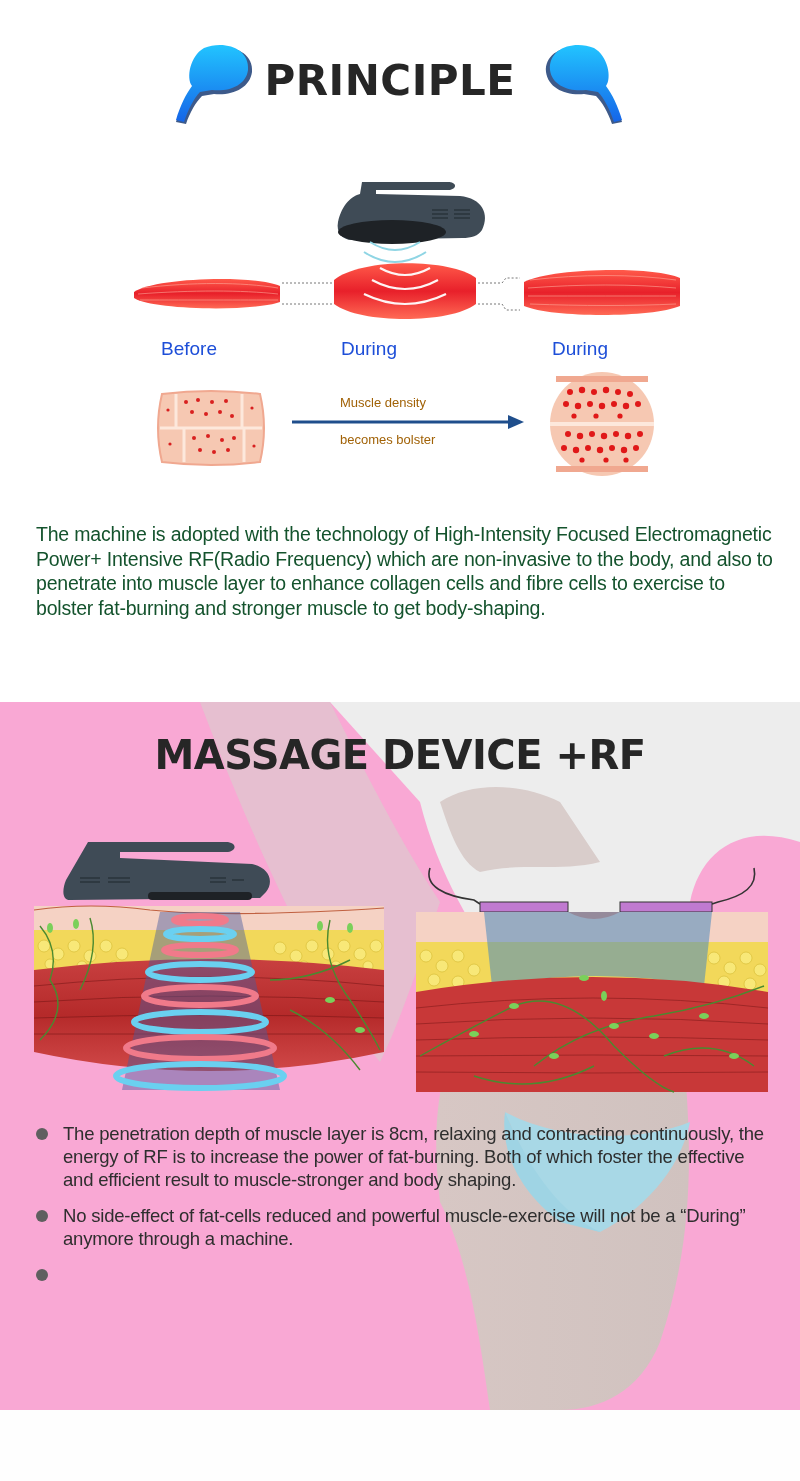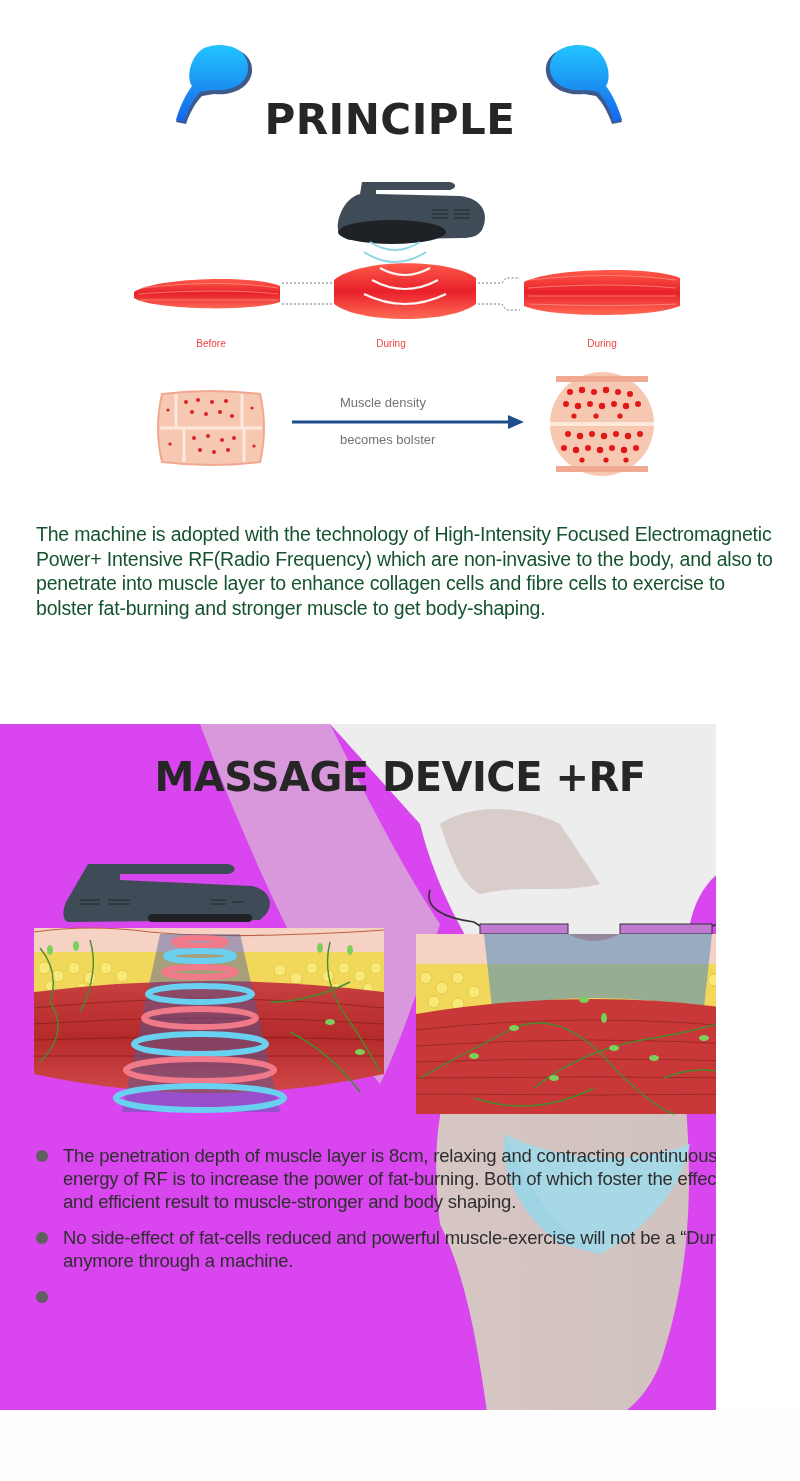--- a/index.html
+++ b/index.html
@@ -3,42 +3,42 @@
 <meta charset="utf-8">
 <style>
   * { box-sizing: border-box; margin: 0; padding: 0; }
   html, body { width: 800px; height: 1481px; background: #ffffff; overflow: hidden; }
   body { font-family: "Liberation Sans", "DejaVu Sans", sans-serif; color: #2b2b2b; position: relative; }
 
   
   .principle { position: absolute; left: 0; top: 0; width: 800px; height: 702px; background: #ffffff; }
   .principle-title {
     position: absolute; top: 56px; left: 0; width: 780px; text-align: center;
-    font-family: "DejaVu Sans", sans-serif; font-weight: bold; font-size: 42px; color: #262626; letter-spacing: 0.5px; margin-top: 39px;
+    font-family: "DejaVu Sans", sans-serif; font-weight: bold; font-size: 42px; color: #262626; letter-spacing: 0.5px;
   }
   .deco-icon { position: absolute; width: 90px; height: 90px; }
   .deco-left { left: 168px; top: 40px; }
   .deco-right { left: 540px; top: 40px; transform: scaleX(-1); }
 
   .diagram { position: absolute; left: 120px; top: 170px; width: 570px; height: 320px; }
   .device-top { position: absolute; left: 212px; top: 4px; }
   .muscle { position: absolute; }
   .stage-label {
-    position: absolute; font-size: 10px; color: #ef4444; font-family: "Liberation Sans", sans-serif; text-align: center; width: 100px;
-  }
-  .density-label { position: absolute; font-size: 13px; color: #737373; font-family: "Liberation Sans", sans-serif; }
+    position: absolute; font-size: 19px; color: #1d4ed8; font-family: "Liberation Sans", sans-serif; text-align: left; width: 100px;
+  }
+  .density-label { position: absolute; font-size: 13px; color: #a16207; font-family: "Liberation Sans", sans-serif; }
 
   .principle-text {
     position: absolute; left: 36px; top: 522px; width: 740px;
     font-family: "Liberation Sans", sans-serif; font-size: 19.5px; line-height: 24.5px; color: #14532d;
     letter-spacing: -0.2px;
   }
 
   
-  .massage { position: absolute; left: 0; top: 702px; width: 716px; height: 708px; background: #d946ef; overflow: hidden; margin-top: 22px; }
+  .massage { position: absolute; left: 0; top: 702px; width: 800px; height: 708px; background: #f9a8d4; overflow: hidden; }
   .bg-figure { position: absolute; left: 0; top: 0; width: 800px; height: 708px; }
   .massage-title {
     position: absolute; top: 30px; left: 0; width: 800px; text-align: center;
     font-family: "DejaVu Sans", sans-serif; font-weight: bold; font-size: 40px; color: #262626; letter-spacing: -0.5px;
   }
   .illus { position: absolute; }
   .illus-left { left: 30px; top: 128px; width: 356px; height: 272px; }
   .illus-right { left: 414px; top: 164px; width: 356px; height: 230px; }
 
   .bullets { position: absolute; left: 36px; top: 420px; width: 730px; list-style: none; }

